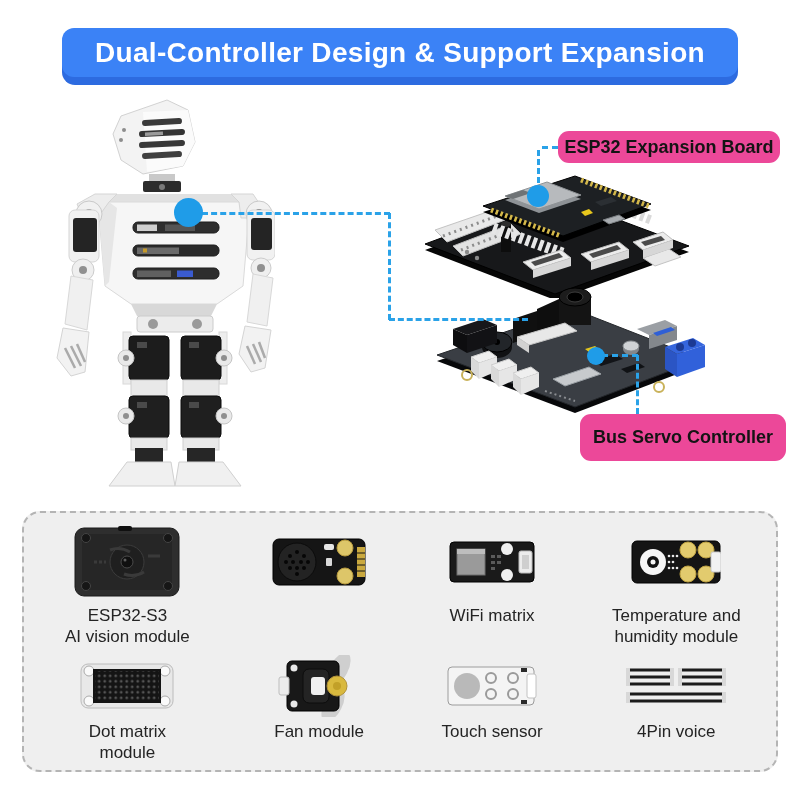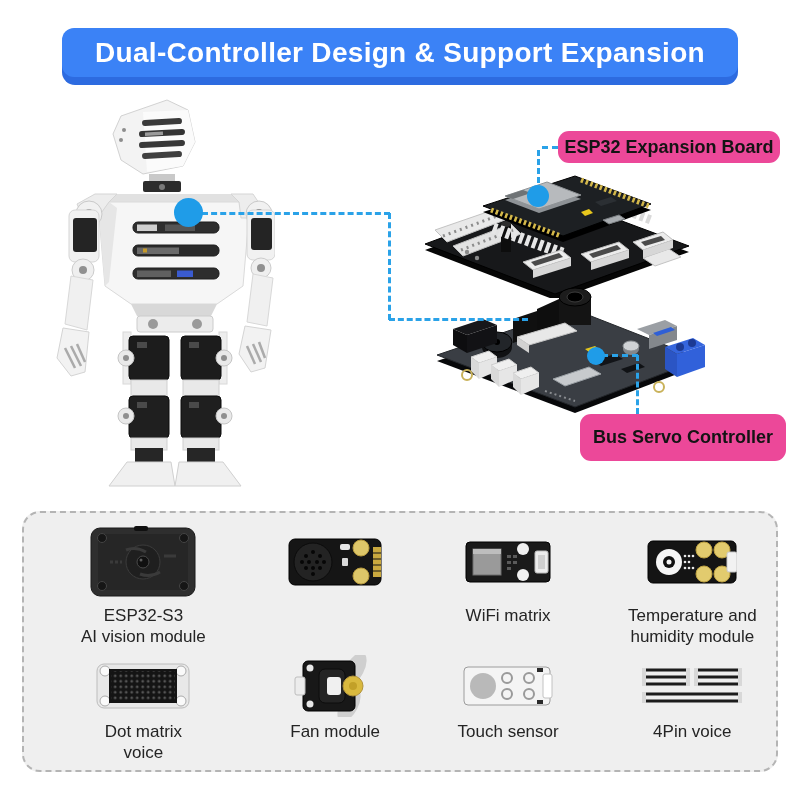--- a/index.html
+++ b/index.html
@@ -21,21 +21,21 @@
   .lbl-bus{left:540px;top:414px;width:206px;height:47px;margin-left:40px;}
 
   
   .dash-h{border-top:3px dashed #2aa2e8;height:0;}
   .dash-v{border-left:3px dashed #2aa2e8;width:0;}
   .dot{background:#1f9ce8;border-radius:50%;}
 
   
   .panel{left:22px;top:511px;width:756px;height:261px;background:#efefef;border:2px dashed #b4b4b4;
          border-radius:18px;box-sizing:border-box;}
-  .mod-grid{position:absolute;left:16px;top:8px;width:100%;height:248px;display:grid;
+  .mod-grid{position:absolute;left:0;top:8px;width:100%;height:248px;display:grid;
             grid-template-columns:27.5% 23.5% 22.5% 26.5%;grid-template-rows:132px 112px;}
   .mod-cell{display:flex;flex-direction:column;align-items:center;justify-content:flex-start;}
   .icon-box{display:flex;align-items:center;justify-content:center;}
   .row1 .icon-box{height:82px;}
   .row2 .icon-box{height:66px;}
   .mod-label{margin-top:3px;font-size:17px;line-height:1.22;color:#242424;text-align:center;white-space:pre-line;}
 </style>
 </head>
 <body>
 
@@ -393,21 +393,21 @@
           <rect x="1" y="2" width="92" height="44" rx="7" fill="#e8e8e8" stroke="#bcbcbc"></rect>
           <circle cx="9" cy="9" r="5" fill="#fafafa" stroke="#ababab"></circle>
           <circle cx="85" cy="9" r="5" fill="#fafafa" stroke="#ababab"></circle>
           <circle cx="9" cy="39" r="5" fill="#fafafa" stroke="#ababab"></circle>
           <circle cx="85" cy="39" r="5" fill="#fafafa" stroke="#ababab"></circle>
           <rect x="13" y="7" width="68" height="34" fill="#141414"></rect>
           <rect x="15" y="9" width="64" height="30" fill="url(#dm-dots)"></rect>
         </svg>
       </div>
       <div class="mod-label">Dot matrix
-voice</div>
+module</div>
     </div>
 
     <div class="mod-cell row2">
       <div class="icon-box">
         <svg width="84" height="62" viewBox="0 0 84 62">
           <ellipse cx="62" cy="14" rx="9" ry="18" fill="#c9c9c9" opacity="0.85" transform="rotate(28 62 14)"></ellipse>
           <ellipse cx="56" cy="50" rx="9" ry="18" fill="#c9c9c9" opacity="0.85" transform="rotate(28 56 50)"></ellipse>
           <rect x="10" y="6" width="52" height="50" rx="5" fill="#181818" stroke="#000"></rect>
           <rect x="2" y="22" width="10" height="18" rx="2" fill="#ececec" stroke="#bdbdbd"></rect>
           <circle cx="17" cy="13" r="3.5" fill="#e8e8e8"></circle>

